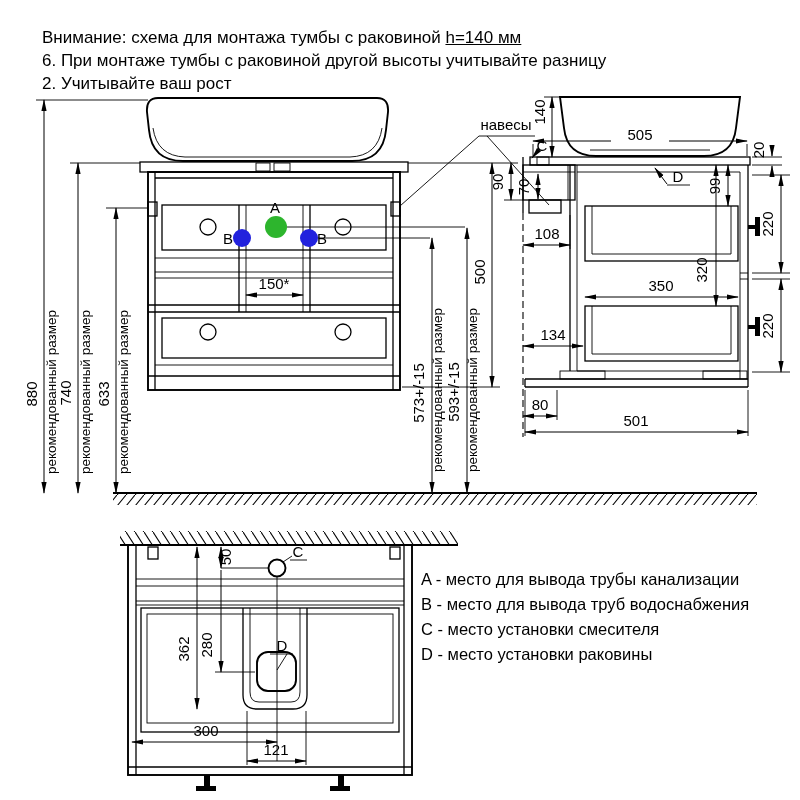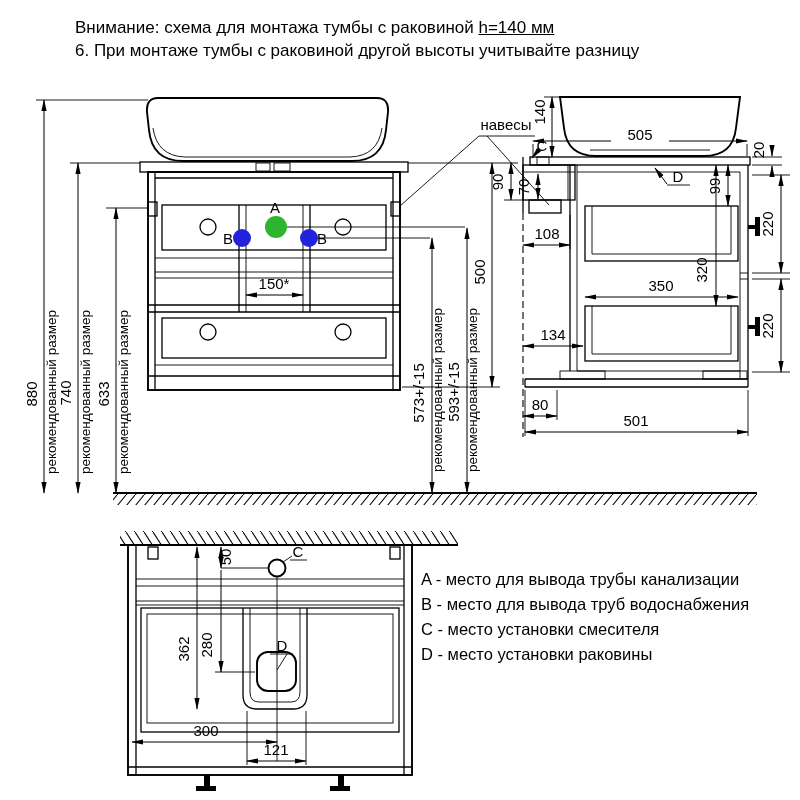--- a/index.html
+++ b/index.html
@@ -1,17 +1,17 @@
 <!DOCTYPE html>
 <html><head>
 <meta charset="utf-8">
 <style>
   html,body{margin:0;padding:0;background:#fff;width:800px;height:800px;position:relative;
     font-family:"Liberation Sans",sans-serif;color:#000;}
-  .hdr{position:absolute;left:42px;top:16px;font-size:17px;line-height:23px;margin-left:33px;}
+  .hdr{position:absolute;left:42px;top:26px;font-size:17px;line-height:23px;}
   .u{text-decoration:underline;}
   svg{position:absolute;left:0;top:0;}
   svg text{font-family:"Liberation Sans",sans-serif;fill:#000;}
   .t15{font-size:15px;}
   .t13{font-size:13.5px;}
   .t16{font-size:16.5px;}
   .tm{text-anchor:middle;}
   .s1{stroke:#000;stroke-width:1.3;fill:none;}
   .s2{stroke:#000;stroke-width:1.9;fill:none;}
   .thin{stroke:#000;stroke-width:0.9;fill:none;}
@@ -20,20 +20,21 @@
   .dm1{stroke:#000;stroke-width:1;fill:none;marker-end:url(#arr);}
   .dash{stroke:#000;stroke-width:1.1;fill:none;stroke-dasharray:7 4;}
   .sf{fill:#000;stroke:none;}
 </style>
 </head>
 <body>
 
 <div class="hdr">
   <div><span>Внимание: схема для монтажа тумбы с раковиной </span><span class="u">h=140 мм</span></div>
   <div>6. При монтаже тумбы с раковиной другой высоты учитывайте разницу</div>
+  <div>2. Учитывайте ваш рост</div>
 </div>
 
 <svg width="800" height="800" viewBox="0 0 800 800">
   <defs>
     <marker id="arr" viewBox="0 0 12 6" markerWidth="12" markerHeight="6" refX="11" refY="3" orient="auto-start-reverse" markerUnits="userSpaceOnUse">
       <path d="M12,3 L0,0.4 L0,5.6 Z" fill="#000"></path>
     </marker>
     <pattern id="hatchFloor" width="9" height="11" patternUnits="userSpaceOnUse">
       <line x1="0" y1="11" x2="9" y2="0" stroke="#000" stroke-width="1.1"></line>
     </pattern>

